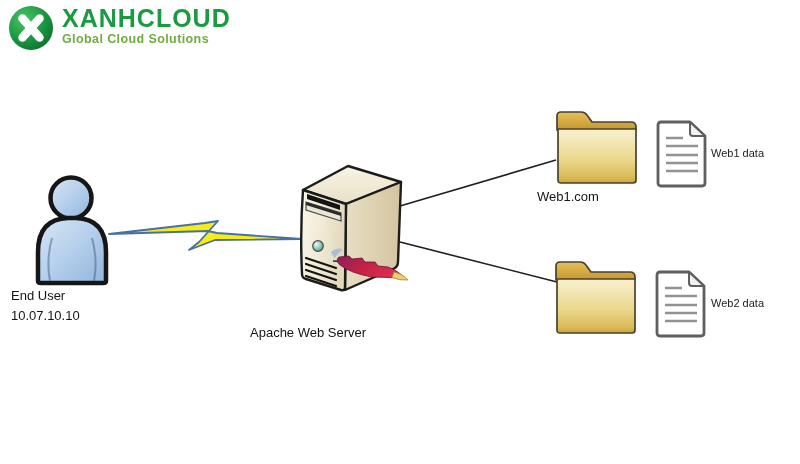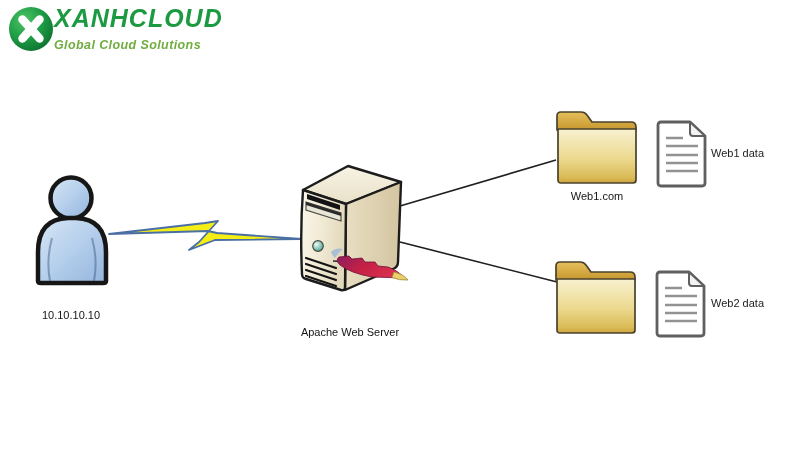--- a/index.html
+++ b/index.html
@@ -2,32 +2,32 @@
 <html><head>
 <meta charset="utf-8">
 <style>
   html,body{margin:0;padding:0;background:#fff;}
   .stage{
     position:relative;width:800px;height:464px;background:#ffffff;
     font-family:"Liberation Sans",sans-serif;overflow:hidden;
   }
   .diagram-svg{position:absolute;left:0;top:0;}
   .label{
-    position:absolute;color:#141414;font-size:11px;line-height:17px;
-    text-align:center;white-space:nowrap;
+    position:absolute;color:#141414;font-size:13px;line-height:17px;
+    text-align:left;white-space:nowrap;
   }
   .label.small{font-size:11px;line-height:13px;text-align:left;color:#222;}
   
-  .logo{position:absolute;left:8px;top:5px;display:flex;align-items:center;font-style:italic;}
+  .logo{position:absolute;left:8px;top:5px;display:flex;align-items:flex-start;gap:8px;}
   .logo-text{display:flex;flex-direction:column;justify-content:center;}
   .brand-name{
     font-size:25px;font-weight:800;letter-spacing:1px;color:#1c9a41;line-height:26px;
   }
   .brand-tagline{
-    font-size:12.5px;font-weight:700;letter-spacing:0.4px;color:#70ad3f;line-height:14px;margin-top:7px;
+    font-size:12.5px;font-weight:700;letter-spacing:0.4px;color:#70ad3f;line-height:14px;margin-top:1px;
   }
 </style>
 </head>
 <body>
 
 <div class="stage">
 
   <div class="logo">
     <svg width="46" height="46" viewBox="0 0 46 46">
       <defs>
@@ -138,21 +138,22 @@
       </g>
     </g>
 
     <use href="#folderShape" transform="translate(557,110)"></use>
     <use href="#folderShape" transform="translate(556,260)"></use>
 
     <use href="#docShape" transform="translate(658,122)"></use>
     <use href="#docShape" transform="translate(657,272)"></use>
   </svg>
 
-  <div class="label" style="left:11px;top:307px;width:120px;">10.10.10.10</div>
+  <div class="label" style="left:11px;top:287px;width:120px;">End User</div>
+  <div class="label" style="left:11px;top:307px;width:120px;">10.07.10.10</div>
 
   <div class="label" style="left:250px;top:324px;width:200px;">Apache Web Server</div>
 
   <div class="label" style="left:537px;top:188px;width:120px;">Web1.com</div>
 
   <div class="label small" style="left:711px;top:147px;">Web1 data</div>
   <div class="label small" style="left:711px;top:297px;">Web2 data</div>
 
 </div>
 

